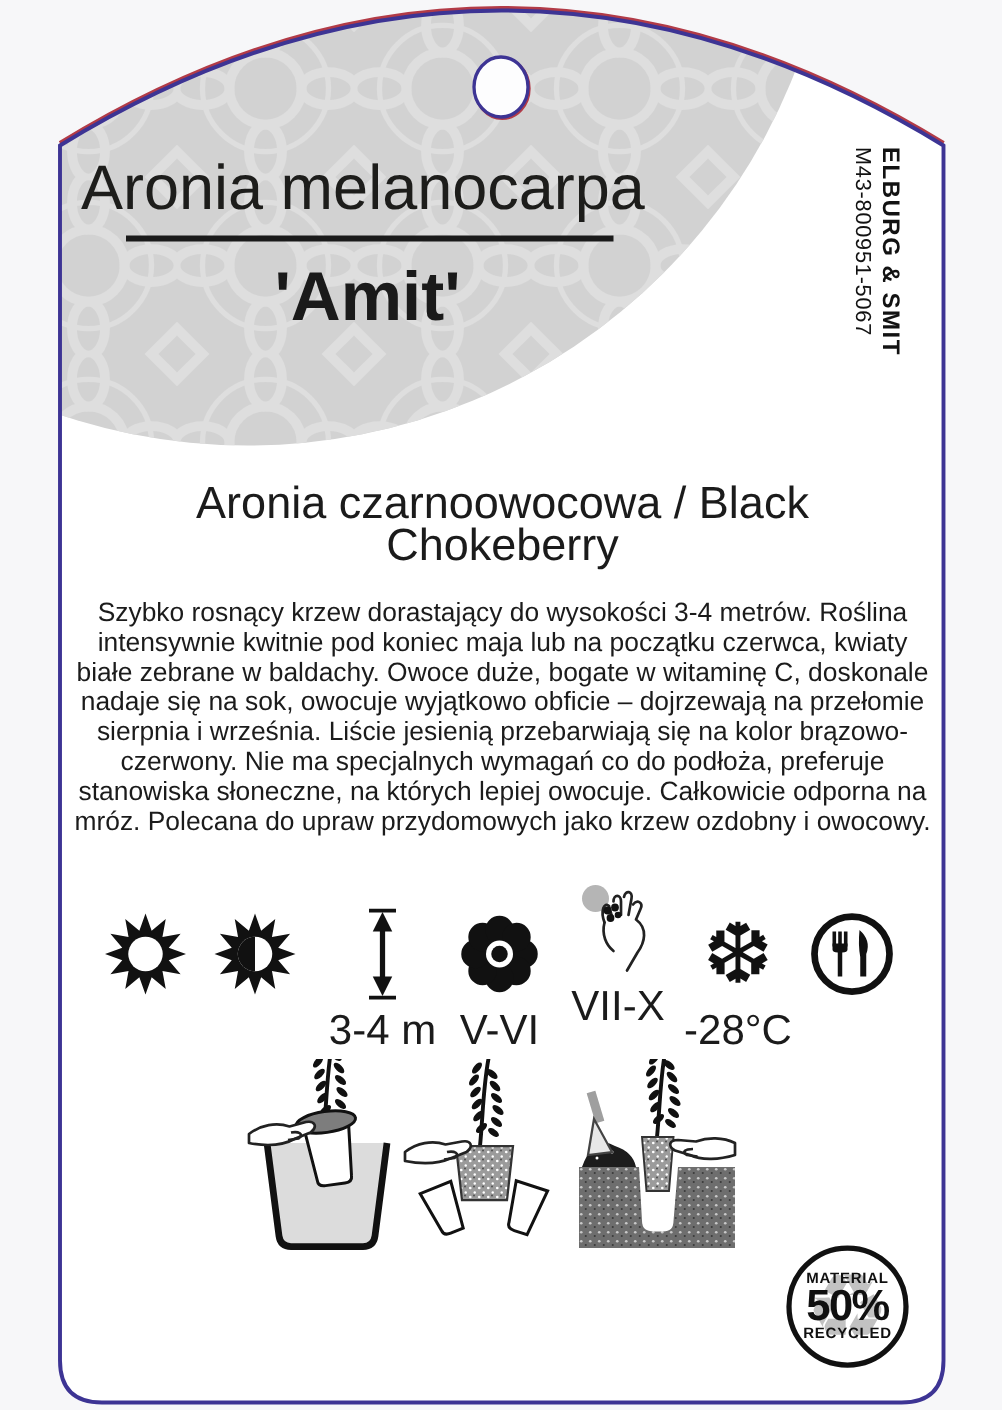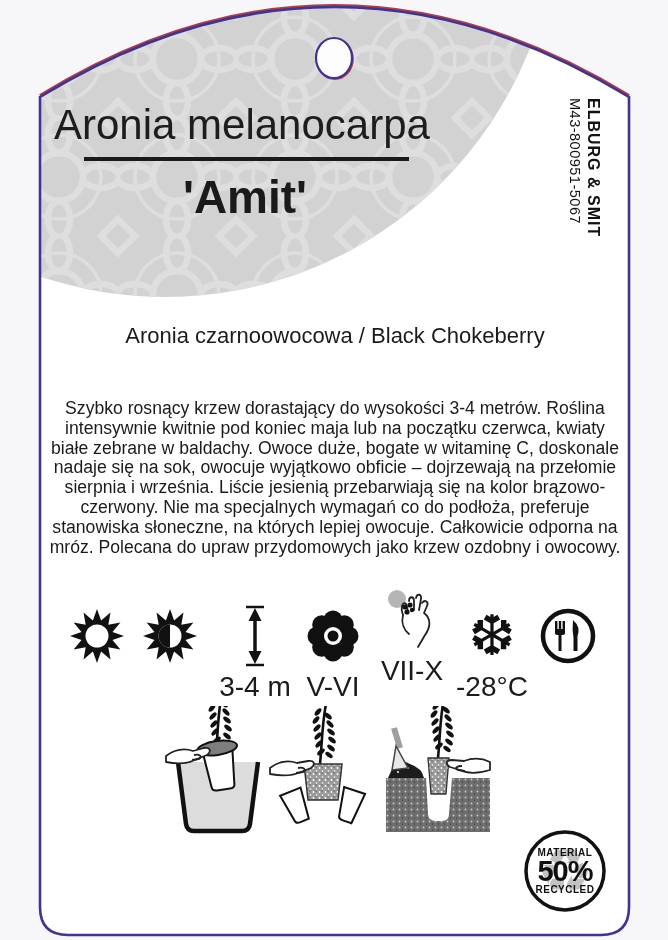--- a/index.html
+++ b/index.html
@@ -9,21 +9,21 @@
   svg{display:block;}
   .title{left:54px;top:101px;width:480px;font-size:42px;color:#1d1d1b;
     letter-spacing:0px;white-space:nowrap;}
   .rule{left:84px;top:157px;width:325px;height:4px;background:#1a1a1a;}
   .cultivar{left:40px;top:170px;width:410px;text-align:center;
     font-size:46px;font-weight:bold;color:#1a1a1a;}
   .vertical-box{left:566px;top:98px;height:160px;writing-mode:vertical-rl;
     text-orientation:mixed;color:#121212;line-height:1.1;}
   .supplier{font-weight:bold;font-size:16px;letter-spacing:1px;display:inline-block;margin-bottom:4px;}
   .prodcode{font-size:14.5px;letter-spacing:0.5px;display:inline-block;}
-  .common{left:50px;top:322px;width:570px;text-align:center;font-size:22px;
+  .common{left:50px;top:322px;width:570px;text-align:center;font-size:30px;
     line-height:28px;color:#1b1b1b;}
   .desc{left:46px;top:399px;width:578px;text-align:center;font-size:17.6px;
     line-height:19.8px;color:#1b1b1b;}
   .icon-cell{position:absolute;width:84px;text-align:center;}
   .icon-glyph{height:62px;display:flex;align-items:center;justify-content:center;}
   .icon-label{font-size:28px;color:#1b1b1b;margin-top:4px;}
   .snow{font-size:56px;line-height:56px;color:#111;}
   .badge-wrap{left:522px;top:828px;width:86px;height:86px;}
   .badge-recycle{position:absolute;left:0;top:0;width:86px;height:86px;
     display:flex;align-items:center;justify-content:center;

